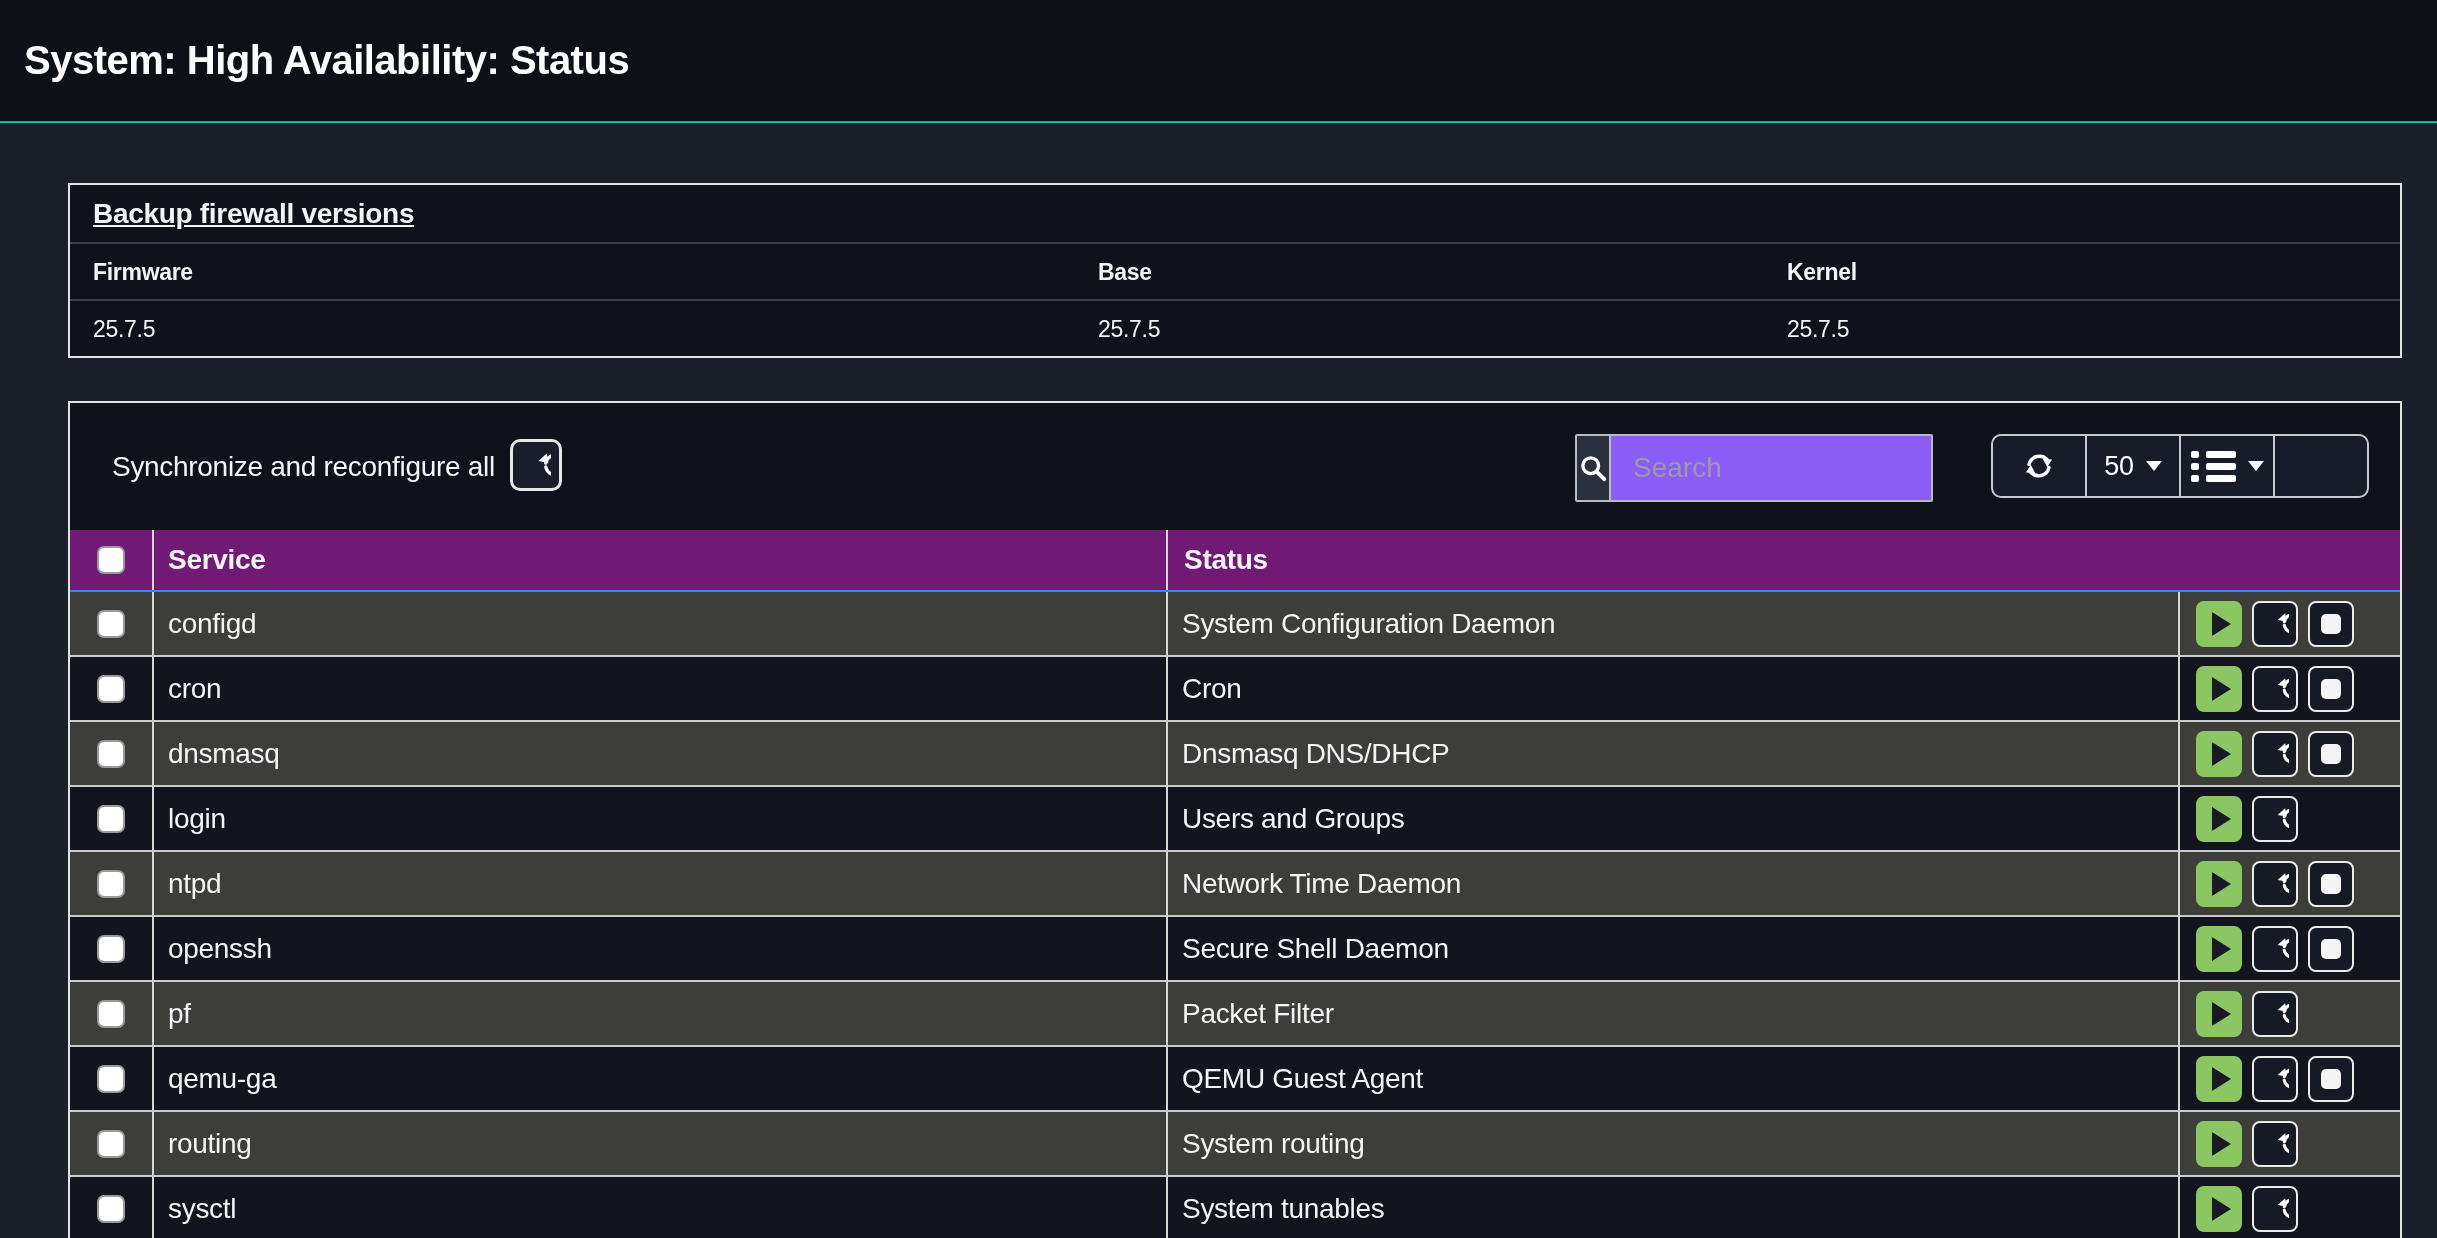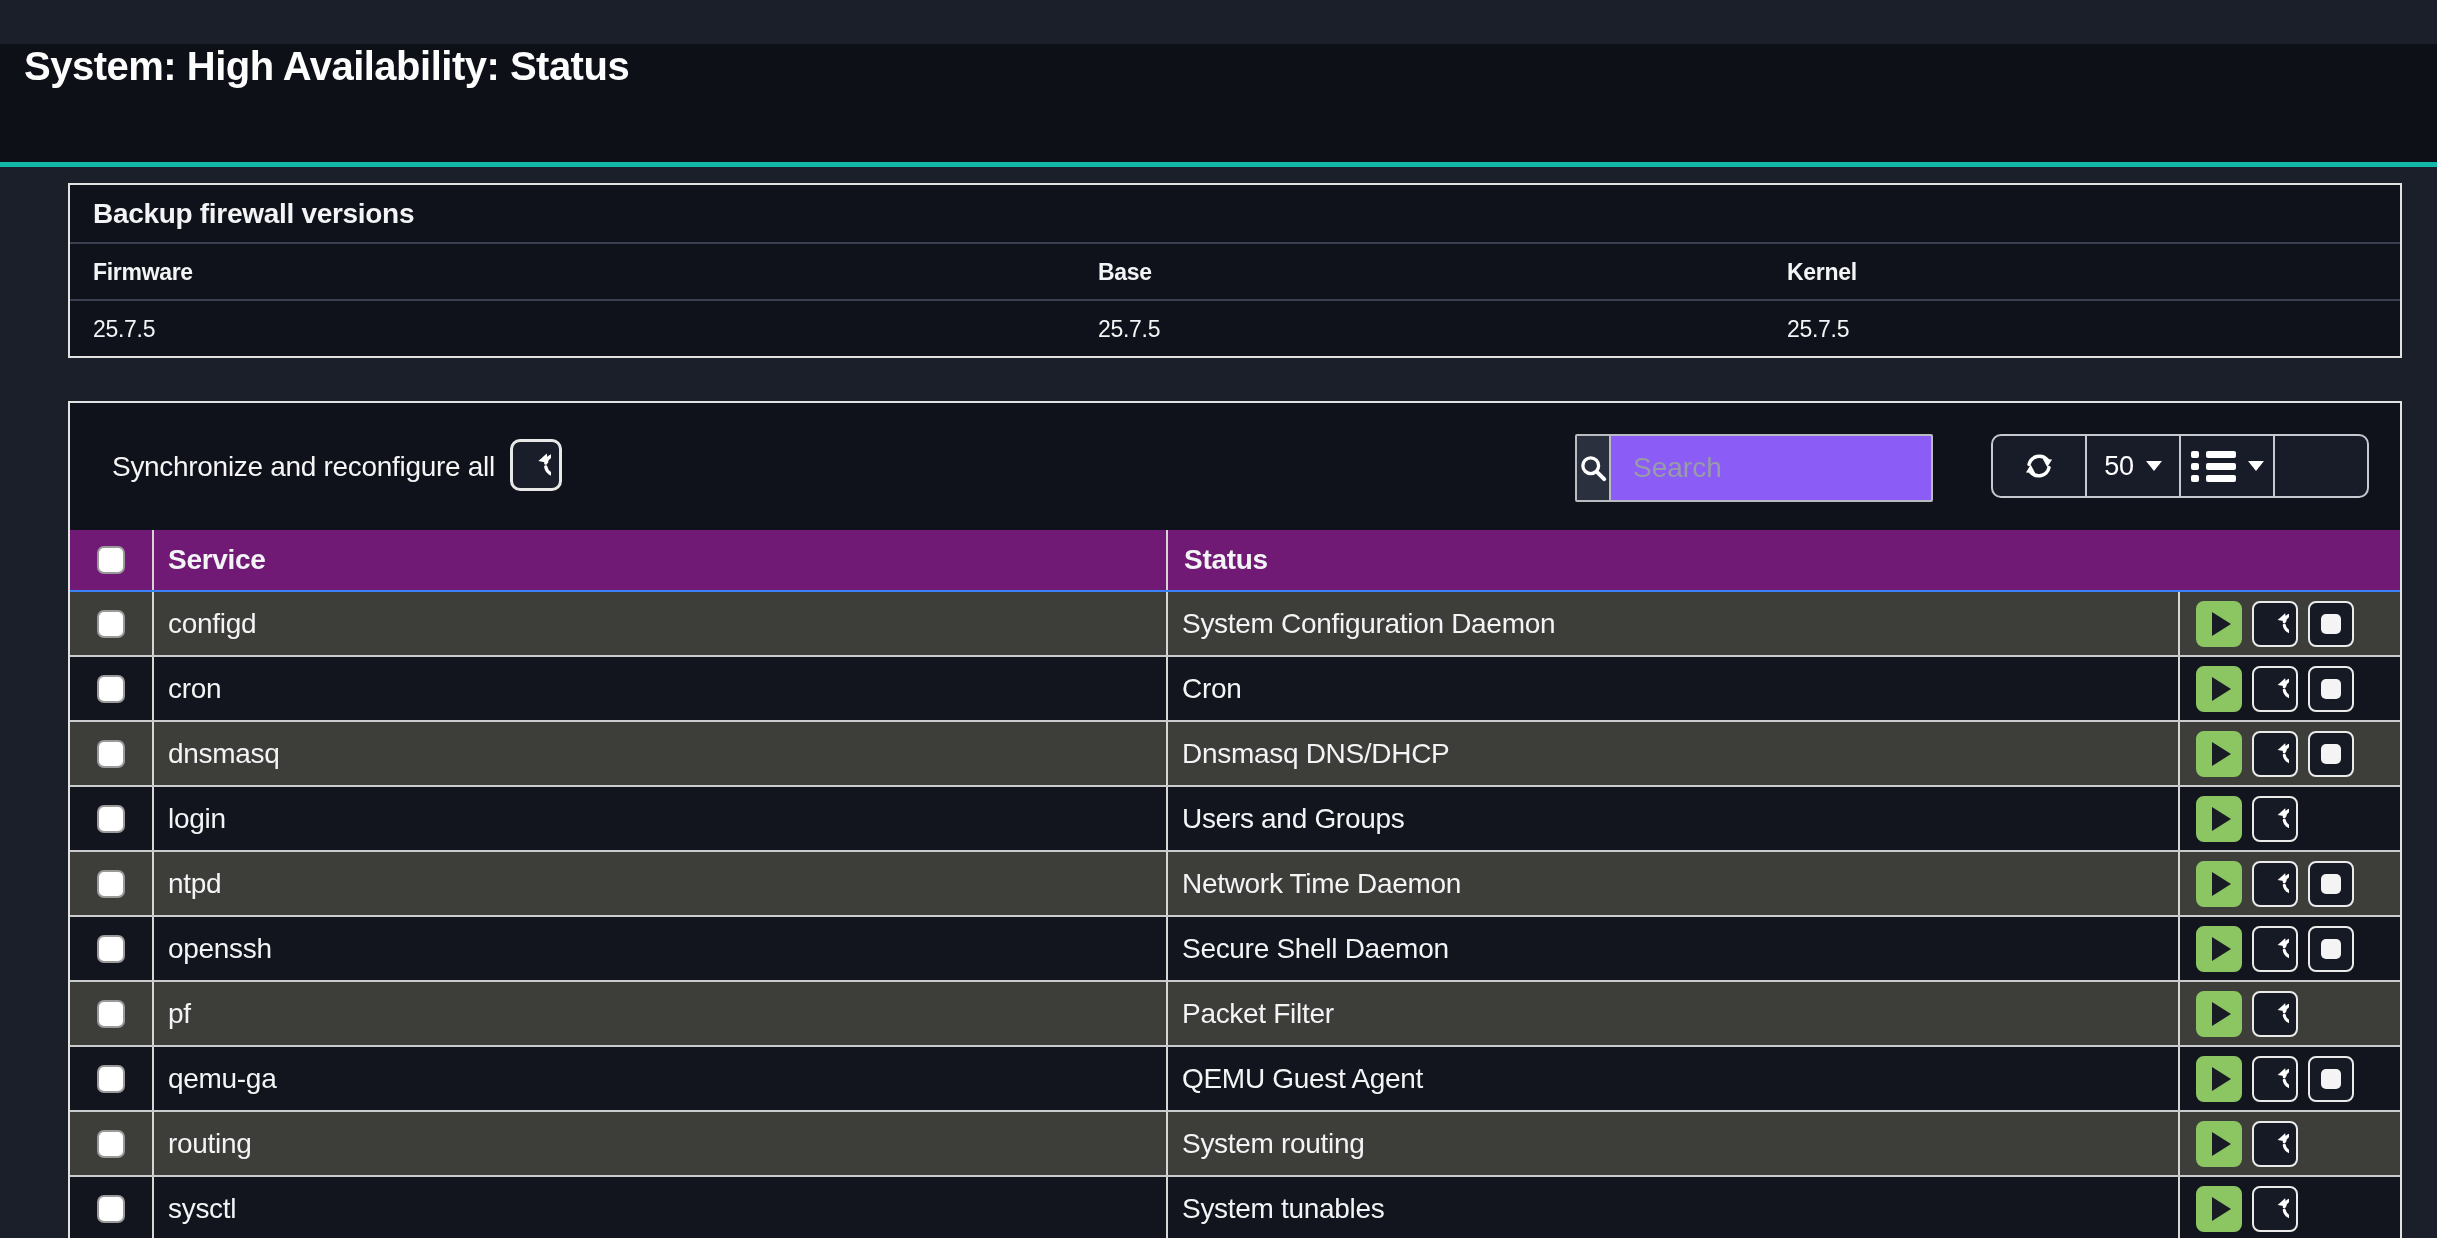--- a/index.html
+++ b/index.html
@@ -8,36 +8,36 @@
     background:#1b1f2a;
     font-family:"Liberation Sans", sans-serif;
     color:#f3f4f5;
     position:relative;
     letter-spacing:-0.3px;
   }
 
   
   .topbar {
     position:absolute; left:0; top:0; width:2437px; height:123px;
-    background:#0d1017; border-bottom:5px solid #14b8a6;
-    display:flex; align-items:flex-start;margin-top:44px;
+    background:#0d1017; border-bottom:2px solid #14b8a6;
+    display:flex; align-items:center;
   }
   .topbar h1 { font-size:40px; font-weight:bold; color:#fdfdfd; padding-left:24px; letter-spacing:-0.5px; }
 
   
   .panel {
     position:absolute; left:68px; width:2334px;
     background:#0f121a; border:2px solid #e2e2e2;
   }
 
   
   .versions { top:183px; height:175px; }
   .v-row { position:relative; height:57px; display:flex; align-items:center; }
   .v-row + .v-row { border-top:2px solid #3a4050; }
-  .v-title { font-weight:bold; font-size:28px; padding-left:23px; }
+  .v-title { font-weight:bold; font-size:28px; padding-left:23px;text-decoration:underline; }
   .v-cell { position:absolute; top:50%; transform:translateY(-50%); font-size:23px; }
   .v-cell.c0 { left:23px; } .v-cell.c1 { left:1028px; } .v-cell.c2 { left:1717px; }
   .v-head .v-cell { font-weight:bold; }
 
   
   .services { top:401px; height:846px; }
   .toolbar { position:relative; height:127px; }
   .sync-label { position:absolute; left:42px; top:50%; transform:translateY(-50%); font-size:28px; color:#f5f5f5; }
   .sync-btn {
     position:absolute; left:440px; top:36px; width:52px; height:52px;

